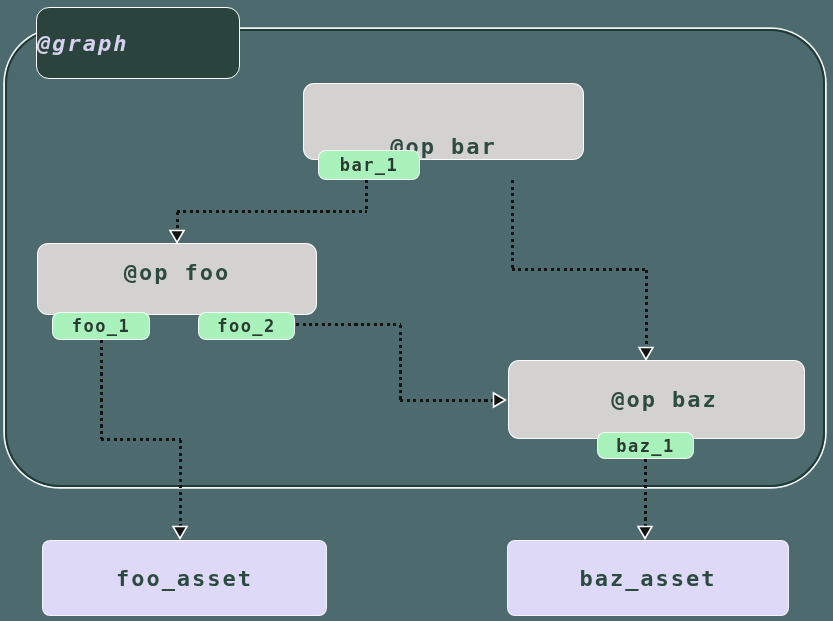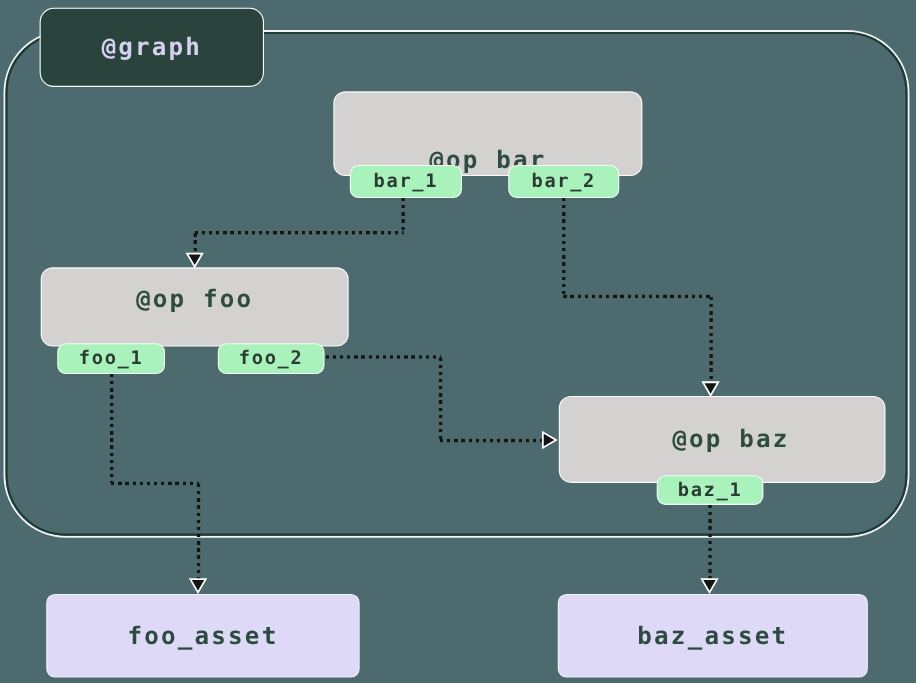--- a/index.html
+++ b/index.html
@@ -20,23 +20,23 @@
     border: 2.5px solid var(--graph-border, #1e3a34);
     border-radius: 55px;
     box-shadow: 0 0 0 1.8px rgba(255,255,255,0.92);
   }
   .graph-badge {
     position: absolute;
     left: 36px; top: 7px; width: 202px; height: 70px;
     background: var(--graph-badge-bg, #2a443d);
     border: 1.5px solid #ffffff;
     border-radius: 13px;
-    display: flex; align-items: center; justify-content: center;
+    display: flex; align-items: center; justify-content: flex-start;
     color: var(--graph-badge-text, #d6d1ef);
-    font-size: 22px; font-weight: 700; letter-spacing: 2px;
+    font-size: 22px; font-weight: 700; letter-spacing: 2px; font-style: italic;
   }
   .op-node {
     position: absolute;
     background: var(--op-bg, #d4d2d0);
     border: 1px solid rgba(255,255,255,0.9);
     border-radius: 11px;
     display: flex; align-items: center; justify-content: center;
     color: var(--op-text, #2e4b42);
     font-size: 22px; font-weight: 700; letter-spacing: 2px;
   }
@@ -101,23 +101,20 @@
   <div class="op-node op-foo">
     <span class="op-label">@op foo</span>
   </div>
   <div class="op-node op-baz">
     <span class="op-label">@op baz</span>
   </div>
 
   <div class="output-tab tab-bar-1">
     <span>bar_1</span>
   </div>
-  <div class="output-tab tab-bar-2">
-    <span>bar_2</span>
-  </div>
   <div class="output-tab tab-foo-1">
     <span>foo_1</span>
   </div>
   <div class="output-tab tab-foo-2">
     <span>foo_2</span>
   </div>
   <div class="output-tab tab-baz-1">
     <span>baz_1</span>
   </div>
 

